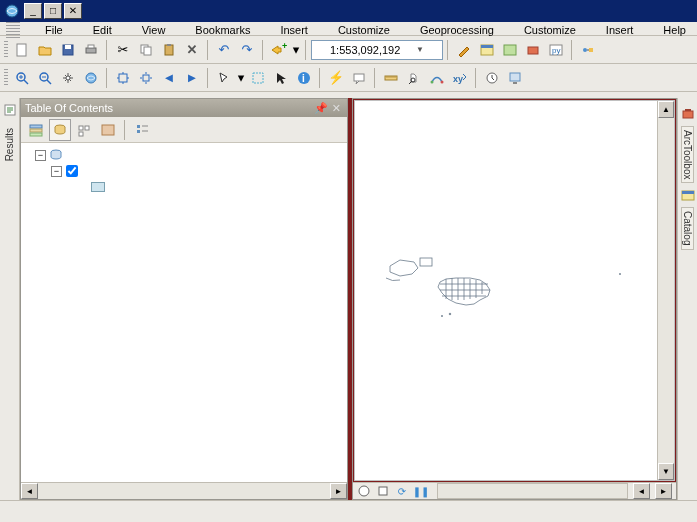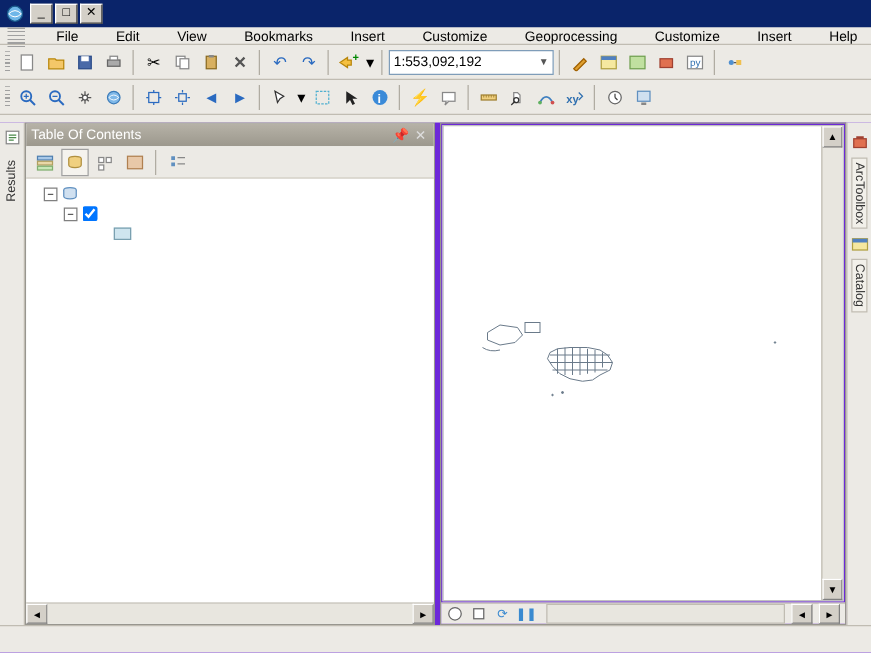--- a/index.html
+++ b/index.html
@@ -65,29 +65,29 @@
     width: 22px; height: 22px;
     display: flex; align-items: center; justify-content: center;
     border: 1px solid transparent;
     cursor: default;
     font-size: 13px;
   }
   .tsep { width: 2px; height: 20px; border-left: 1px solid #b0aca2; margin: 0 3px; }
   .scalebox {
     width: 132px; height: 20px;
     background: white; border: 1px solid #7f9db9;
-    font-size: 11px; padding: 0 3px;
+    font-size: 11px; padding: 0 18px;
     display: flex; align-items: center;
   }
   .scalebox .dd { margin-left:auto; font-size:8px; color:#555; }
   
   .mainarea {
     position: absolute; top: 98px; bottom: 22px; left: 0; right: 0;
     display: flex;
-    background: #6d28d9;
+    background: #7f1d1d;
     justify-content: flex-end;
   }
   .leftstrip {
     width: 20px;
     background: #eceae5;
     border-right: 1px solid #c0bcb2;
     display:flex;flex-direction:column;align-items:center;padding-top:4px;
   }
   .vtab { writing-mode: vertical-rl; transform: rotate(180deg); font-size:10px; color:#333; margin-top:6px; padding:4px 0;}
   .leftstrip .icon { width:16px;height:16px;display:flex;align-items:center;justify-content:center;font-size:12px; }

